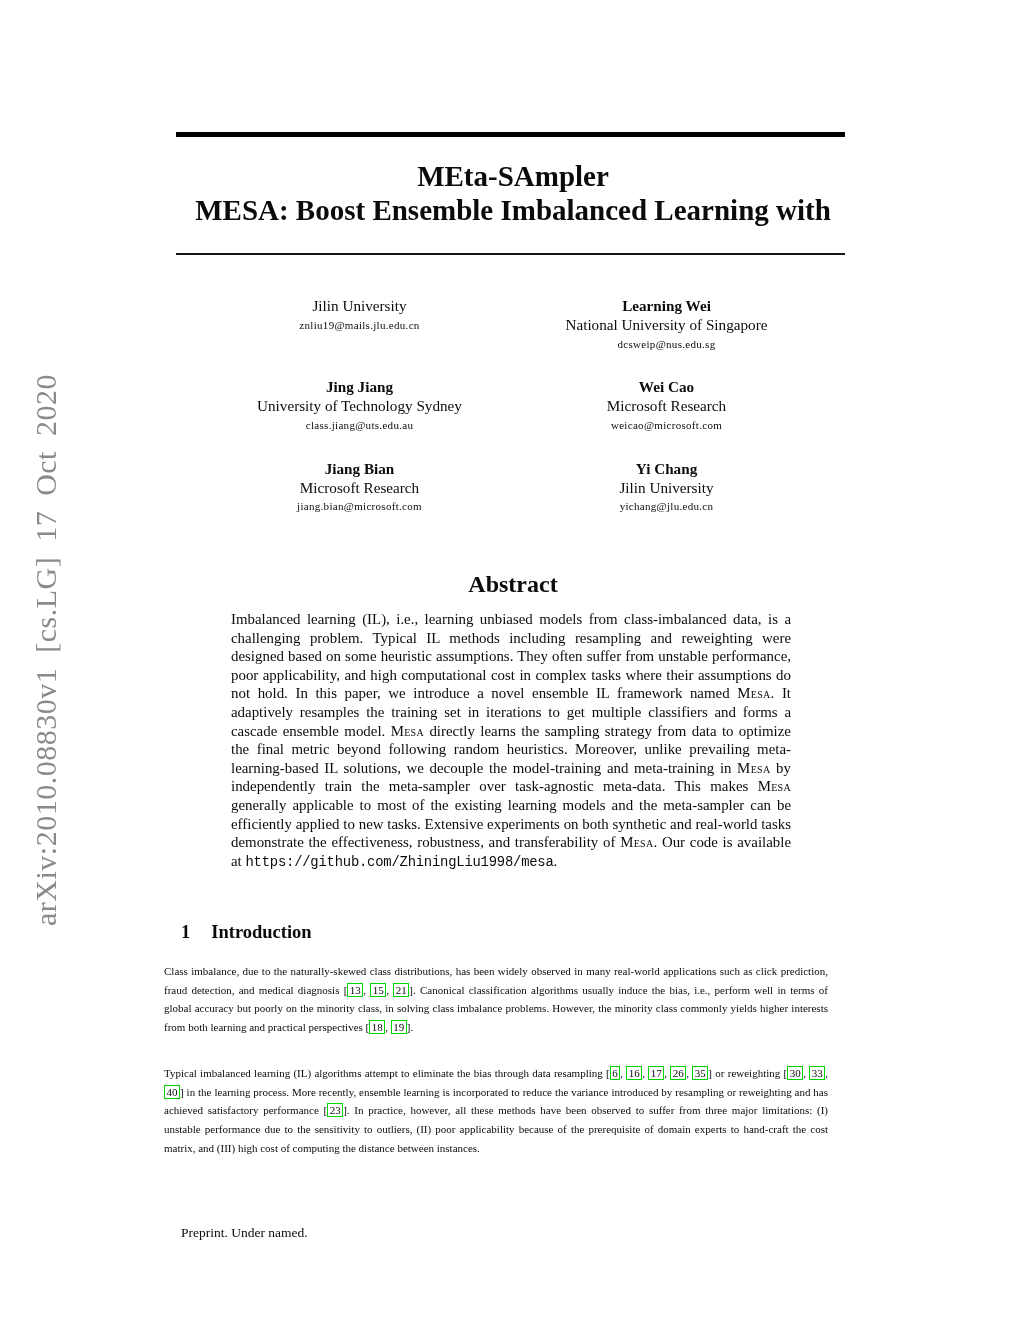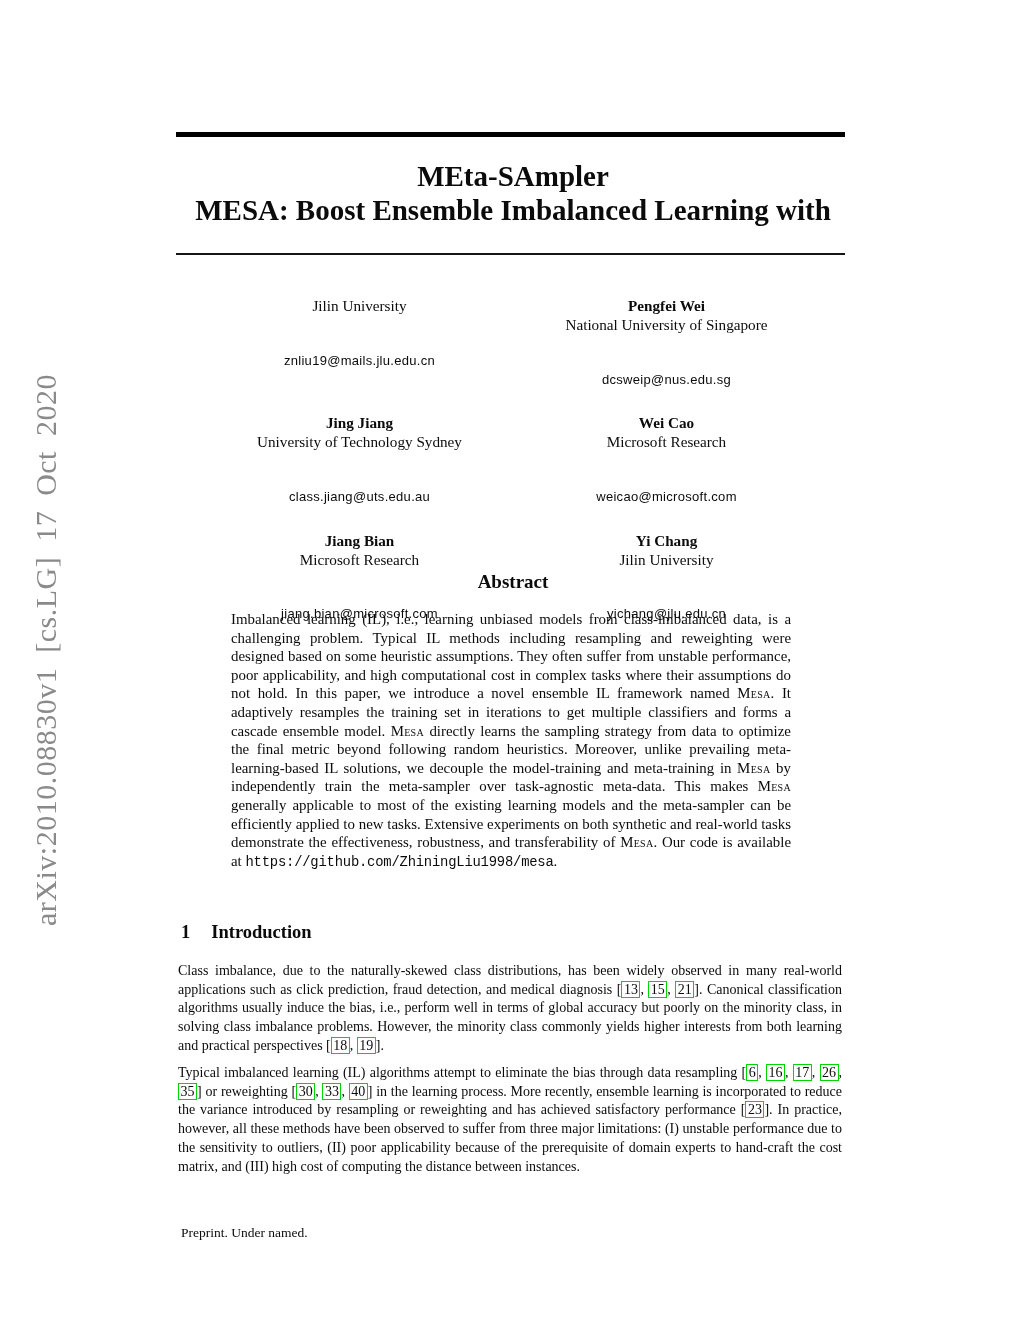--- a/index.html
+++ b/index.html
@@ -14,31 +14,31 @@
   .rule-thick{position:absolute;left:176px;width:669px;top:132px;height:5px;background:#000;}
   .rule-thin {position:absolute;left:176px;width:669px;top:253px;height:2px;background:#151515;}
 
   .title{position:absolute;left:171px;width:684px;top:159px;text-align:center;
          font-weight:bold;font-size:29px;line-height:34px;}
 
   .authors{position:absolute;left:206px;width:614px;top:297px;
            display:grid;grid-template-columns:1fr 1fr;row-gap:25px;}
   .author{text-align:center;font-size:15.2px;line-height:18.8px;}
   .author .name{font-weight:bold;}
-  .author .email{font-family:Liberation Sans, sans-serif;font-size:13px;letter-spacing:.3px;margin-top:36px;}
+  .author .email{font-family:Liberation Serif, serif;font-size:11px;letter-spacing:.3px;}
 
   .abs-head{position:absolute;left:181px;width:664px;top:571px;text-align:center;
-            font-weight:bold;font-size:19px;}
+            font-weight:bold;font-size:24px;}
   .abs-body{position:absolute;left:231px;width:560px;top:610px;
             font-size:14.9px;line-height:18.6px;text-align:justify;}
 
   .sec-head{position:absolute;left:181px;top:922px;font-size:18.5px;font-weight:bold;}
   .sec-head .num{display:inline-block;margin-right:21px;}
 
-  .para{position:absolute;left:178px;width:664px;font-size:14px;
+  .para{position:absolute;left:164px;width:664px;font-size:11px;
         line-height:18.7px;text-align:justify;}
   .p1{top:962px;}
   .p2{top:1064px;}
 
   .footer{position:absolute;left:181px;top:1225px;font-size:13.5px;}
 
   .it{}
   .sc{font-variant:small-caps;letter-spacing:.3px;}
   .mono{font-family:"Liberation Mono",monospace;font-size:.93em;letter-spacing:-.2px;}
   .cite{border:1.5px solid var(--cite-green,#00d500);padding:0 1.5px;}
@@ -58,21 +58,21 @@
   </div>
 
   <div class="rule-thin"></div>
 
   <div class="authors">
     <div class="author">
       <div class="affil">Jilin University</div>
       <div class="email">znliu19@mails.jlu.edu.cn</div>
     </div>
     <div class="author">
-      <div class="name">Pengfei Wei</div>
+      <div class="name">Learning Wei</div>
       <div class="affil">National University of Singapore</div>
       <div class="email">dcsweip@nus.edu.sg</div>
     </div>
     <div class="author">
       <div class="name">Jing Jiang</div>
       <div class="affil">University of Technology Sydney</div>
       <div class="email">class.jiang@uts.edu.au</div>
     </div>
     <div class="author">
       <div class="name">Wei Cao</div>

